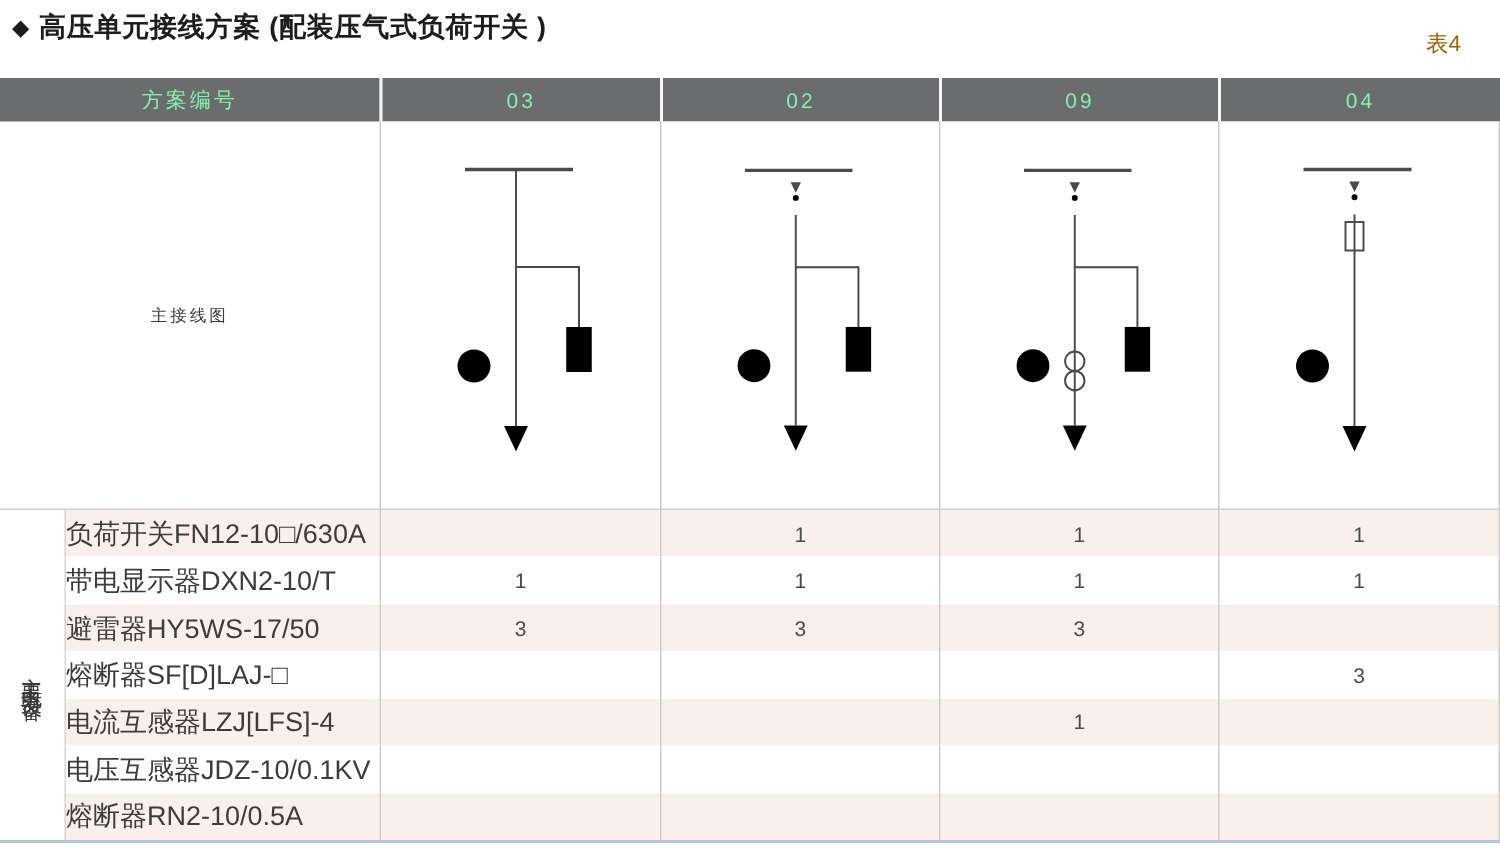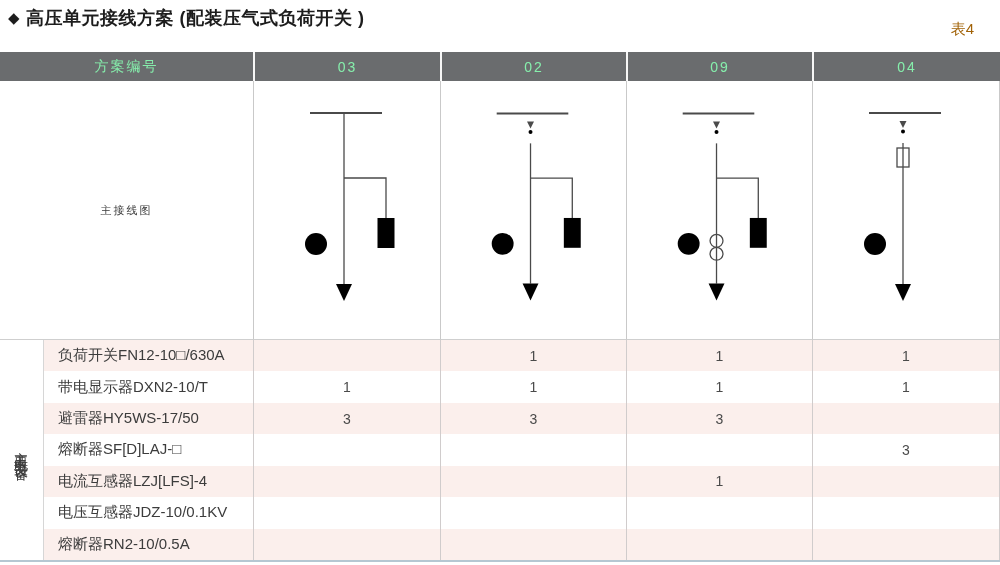--- a/index.html
+++ b/index.html
@@ -23,22 +23,22 @@
 
   .diag-label{grid-column:1/3;grid-row:2;display:flex;align-items:center;justify-content:center;
       font-size:11px;color:#3a3a3a;letter-spacing:2px;border-bottom:1px solid #cfcfcf;}
   .diag-cell{grid-row:2;border-left:1px solid #c9c9c9;border-bottom:1px solid #cfcfcf;
       display:flex;align-items:center;justify-content:center;background:#fff;}
   .diag-cell.last{border-right:1px solid #c9c9c9;}
 
   .vert-label{grid-column:1;grid-row:3/10;display:flex;align-items:center;justify-content:center;background:#fff;}
   .vert-label span{writing-mode:vertical-rl;text-orientation:upright;font-size:14px;color:#3a3a3a;letter-spacing:3px;}
 
-  .name-cell{border-left:1px solid #d6d6d6;display:flex;align-items:center;font-size:15px;color:#3c3c3c;
-      padding-left:14px;background:#fff;}
+  .name-cell{border-left:1px solid #d6d6d6;display:flex;align-items:center;font-size:18px;color:#3c3c3c;
+      padding-left:0;background:#fff;}
   .val-cell{border-left:1px solid #d0cccc;display:flex;align-items:center;justify-content:center;
       font-size:14px;color:#4a4a4a;background:#fff;}
   .val-cell.last{border-right:1px solid #d0cccc;}
   .pink{background:#fbefec;}
 
   
   svg.diag{display:block;}
   svg.diag path, svg.diag rect, svg.diag circle{stroke:#4a4a4a;stroke-width:1.3;fill:none;}
   svg.diag .bus{stroke-width:2.2;}
 </style>

